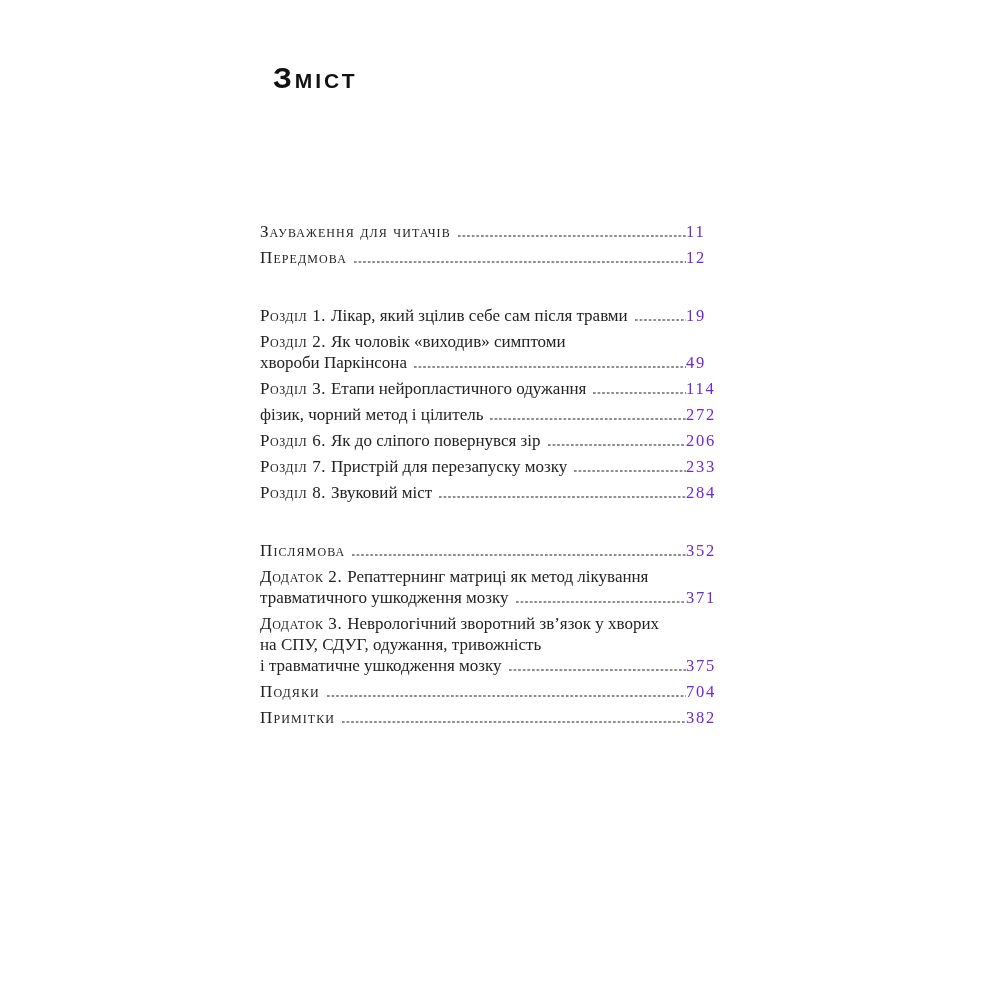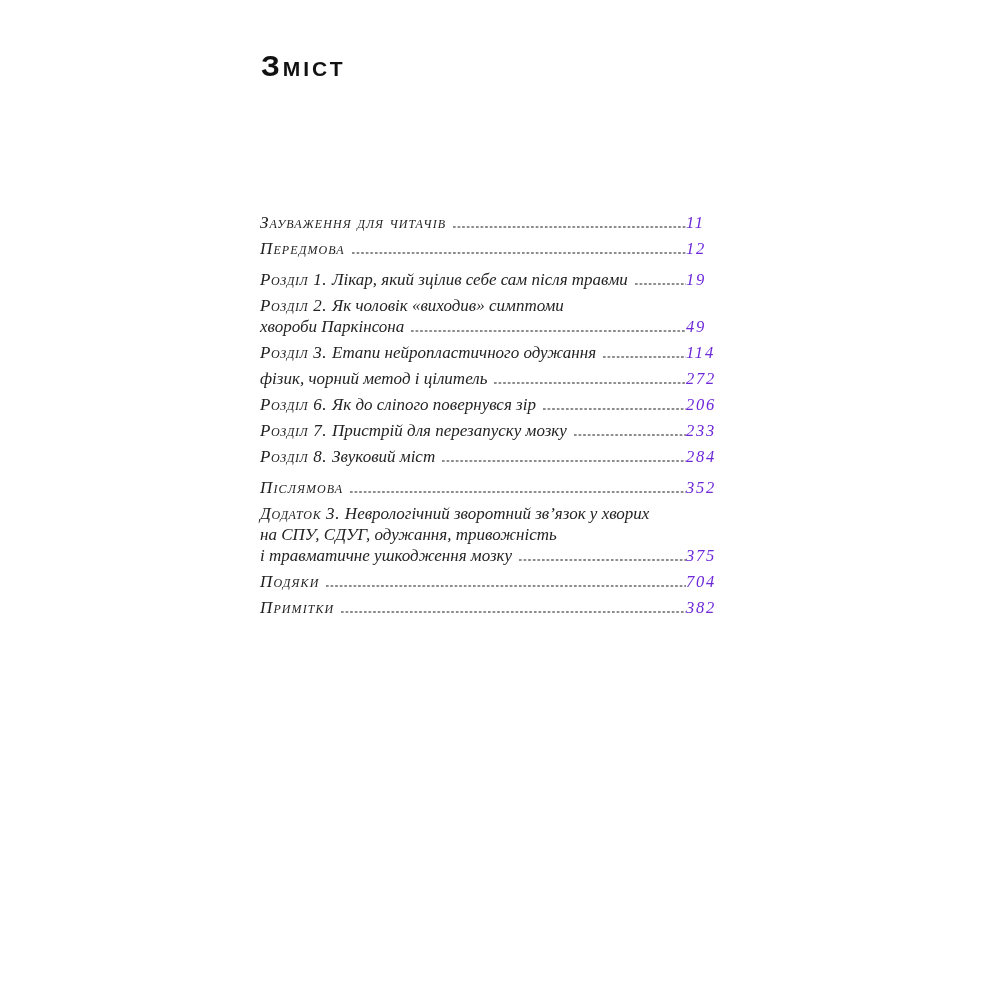--- a/index.html
+++ b/index.html
@@ -13,43 +13,42 @@
     height: 1000px;
     background: #ffffff;
     overflow: hidden;
     font-family: "Liberation Serif", serif;
     color: #222222;
   }
   .title {
     position: absolute;
     left: 261px;
     top: 48px;
-    margin: 0;
+    margin: 12px;
     font-family: "Liberation Sans", sans-serif;
     font-weight: 700;
     font-size: 30px;
     line-height: 36px;
     letter-spacing: 3px;
     font-variant: small-caps;
     color: #111111;
   }
   .toc {
     position: absolute;
     left: 260px;
-    top: 212px;
+    top: 221px;
     width: 476px;
-    font-style: italic;
   }
   .entry {
     font-size: 17px;
     line-height: 21px;
     margin-bottom: 5px;
   }
   .entry.gap {
-    margin-top: 10px;
+    margin-top: 37px;
   }
   .line {
     display: block;
   }
   .lastline {
     display: flex;
     align-items: baseline;
   }
   .txt {
     flex: 0 0 auto;
@@ -153,20 +152,28 @@
         </div>
       </div>
       <div class="entry caps gap">
         <div class="line lastline">
           <span class="txt">Післямова</span>
           <span class="leader"></span>
           <span class="pagenum">352</span>
         </div>
       </div>
       <div class="entry">
+        <div class="line"><span class="txt"><span class="prefix">Додаток 2. </span>Репаттернинг матриці як метод лікування</span></div>
+        <div class="line lastline">
+          <span class="txt">травматичного ушкодження мозку</span>
+          <span class="leader"></span>
+          <span class="pagenum">371</span>
+        </div>
+      </div>
+      <div class="entry">
         <div class="line"><span class="txt"><span class="prefix">Додаток 3. </span>Неврологічний зворотний зв’язок у хворих</span></div>
         <div class="line"><span class="txt">на СПУ, СДУГ, одужання, тривожність</span></div>
         <div class="line lastline">
           <span class="txt">і травматичне ушкодження мозку</span>
           <span class="leader"></span>
           <span class="pagenum">375</span>
         </div>
       </div>
       <div class="entry caps">
         <div class="line lastline">

